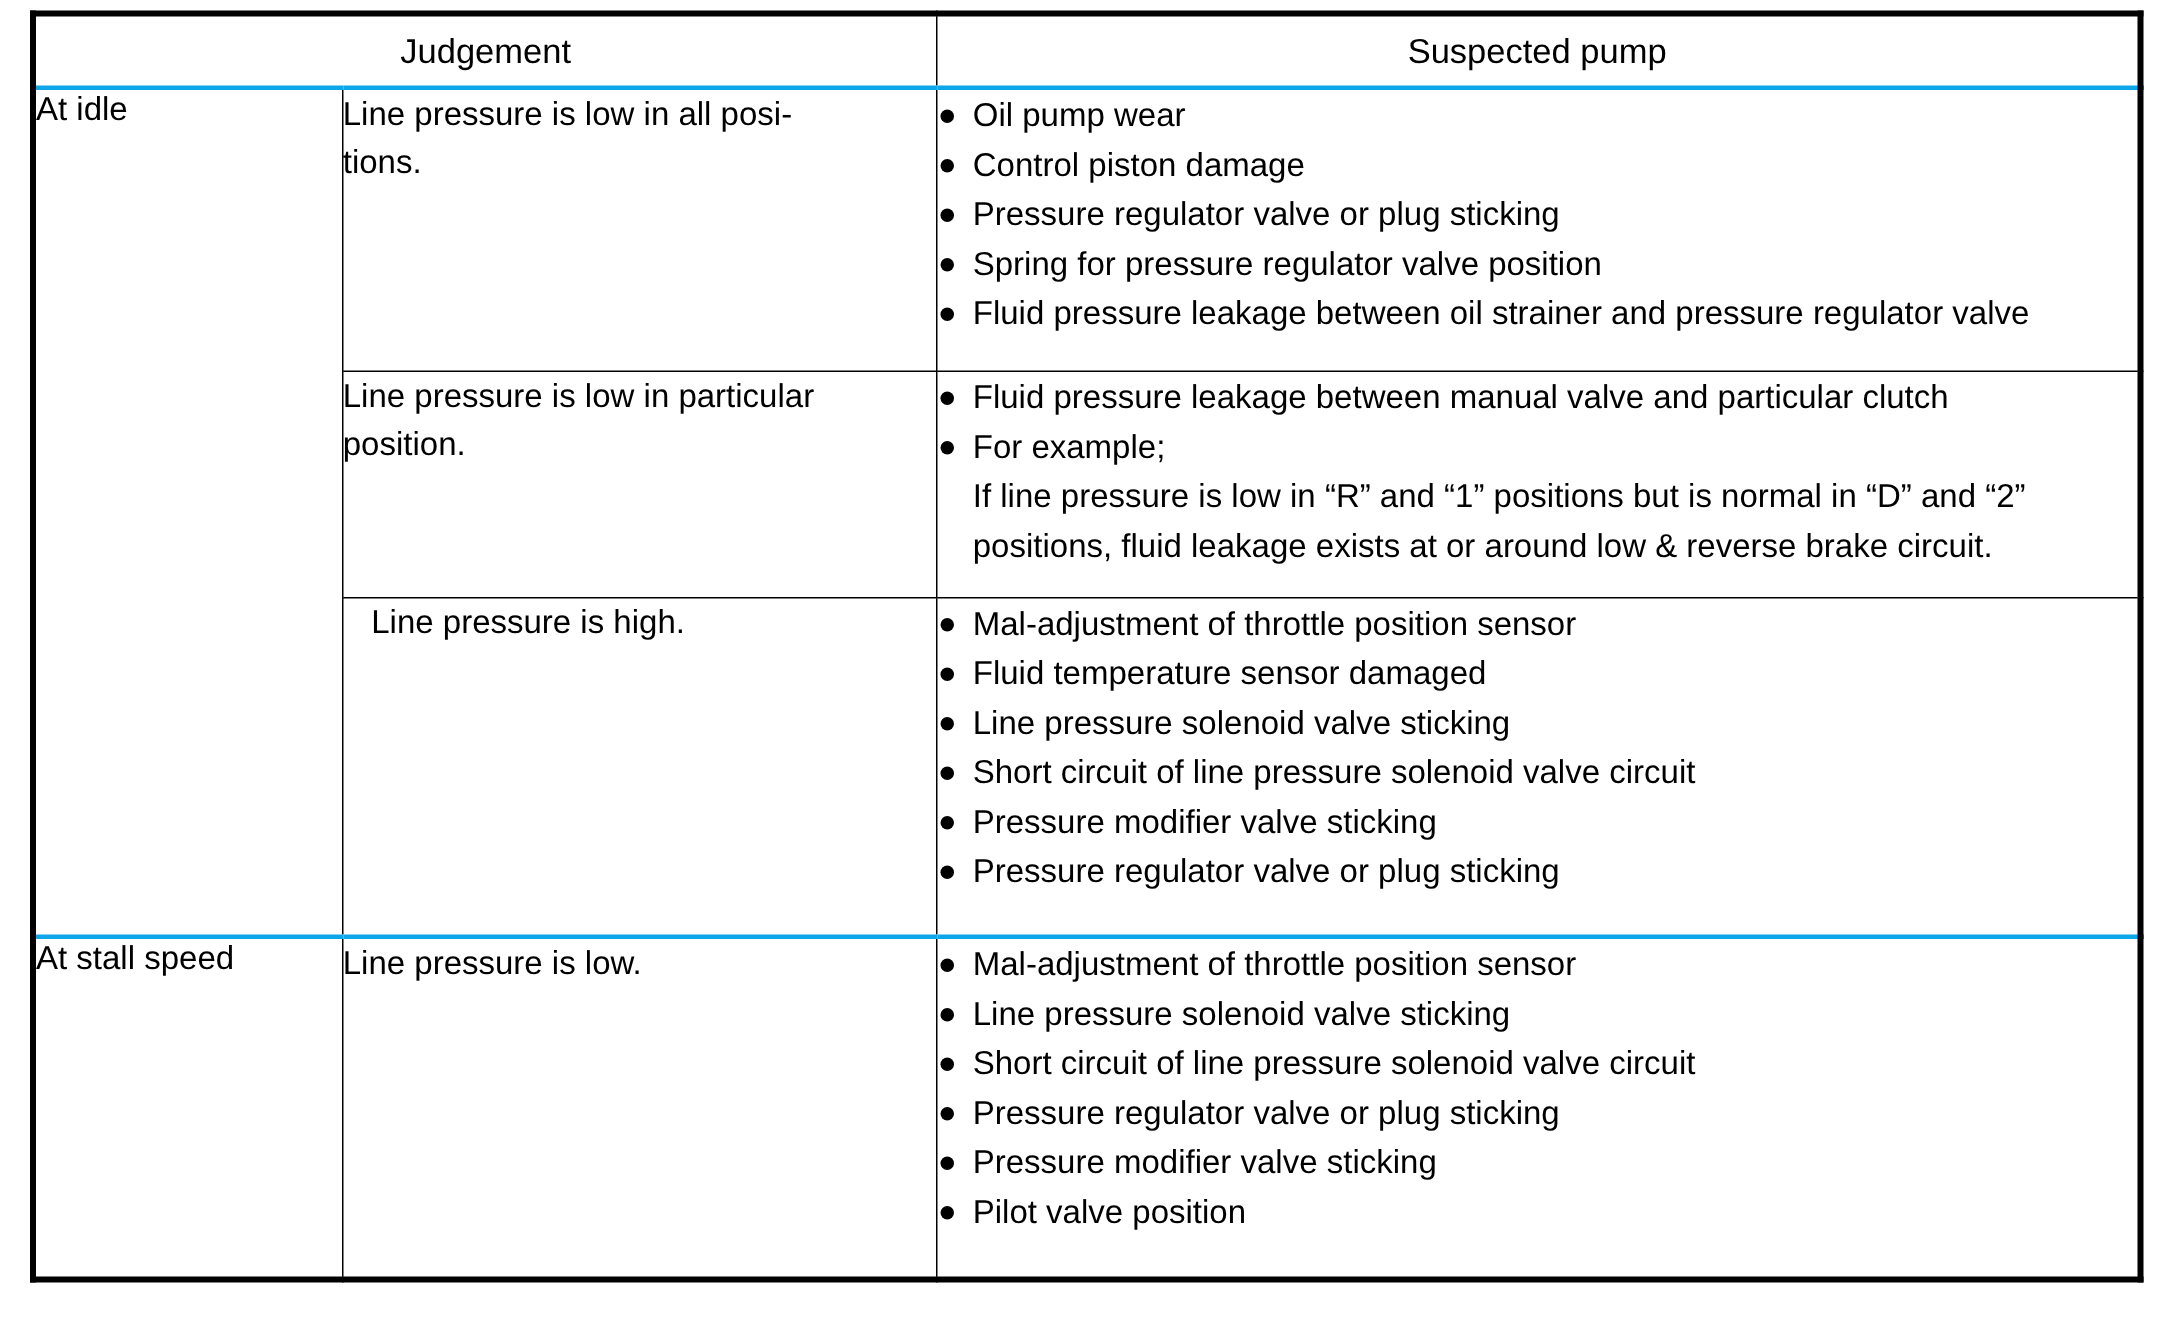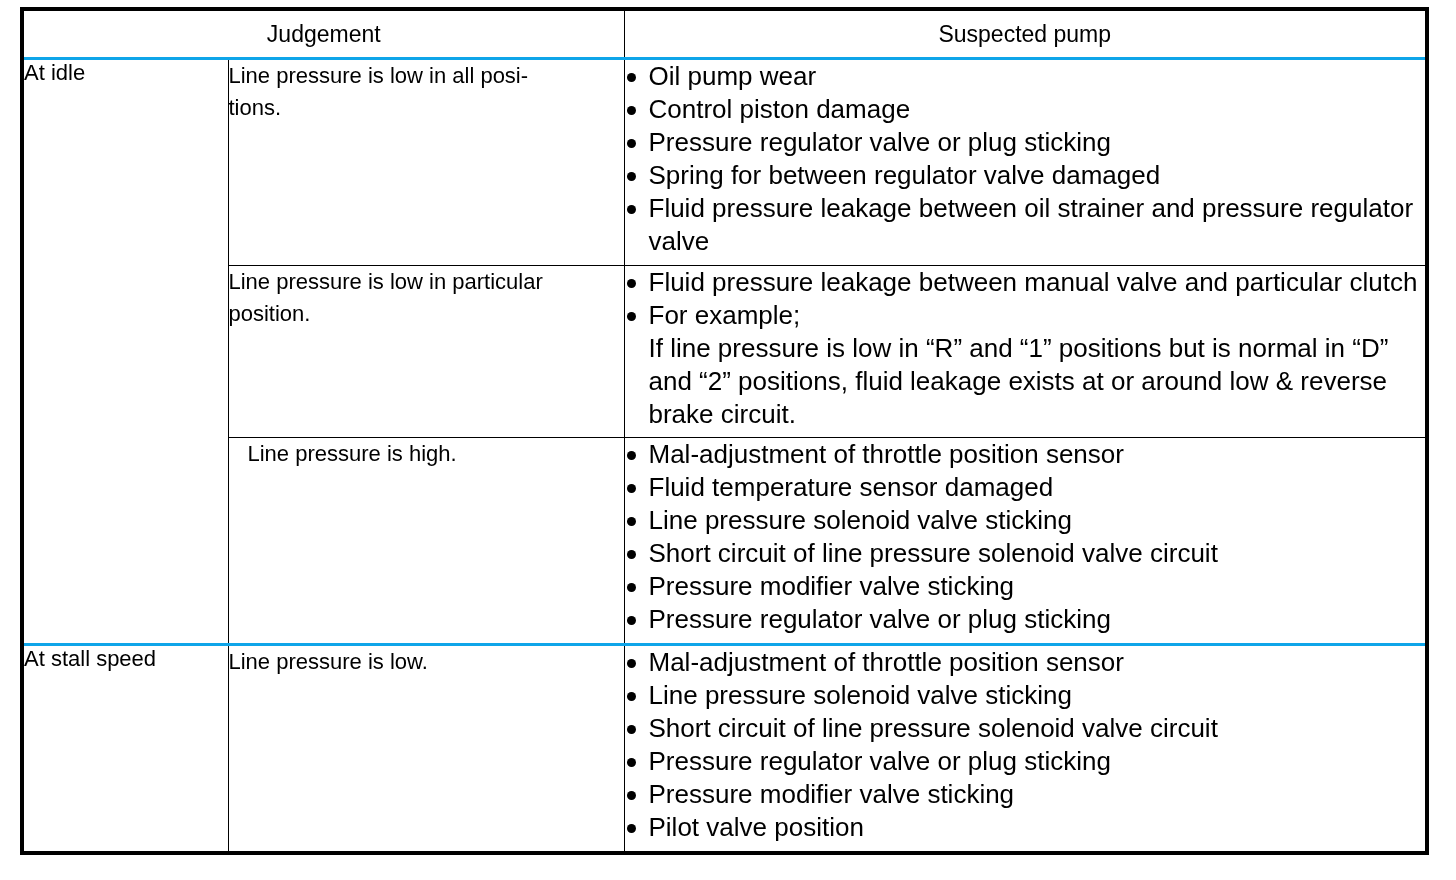--- a/index.html
+++ b/index.html
@@ -81,21 +81,21 @@
     line-height: 32px;
     padding: 10px 14px 8px 10px;
     border-right: 3px solid #000000;
   }
   .judge-text {
     display: block;
   }
 
   
   .parts-cell {
-    font-size: 26px;
+    font-size: 22px;
     line-height: 33px;
     padding: 9px 12px 9px 10px;
   }
 
   ul.parts-list {
     list-style: none;
     margin: 0;
     padding: 0;
   }
   ul.parts-list > li {
@@ -166,21 +166,21 @@
             <li>
               <span class="dot"></span>
               <span class="txt">Control piston damage</span>
             </li>
             <li>
               <span class="dot"></span>
               <span class="txt">Pressure regulator valve or plug sticking</span>
             </li>
             <li>
               <span class="dot"></span>
-              <span class="txt">Spring for between regulator valve damaged</span>
+              <span class="txt">Spring for pressure regulator valve position</span>
             </li>
             <li>
               <span class="dot"></span>
               <span class="txt">Fluid pressure leakage between oil strainer and pressure regulator valve</span>
             </li>
           </ul>
         </td>
       </tr>
 
       <tr class="sub-row">

